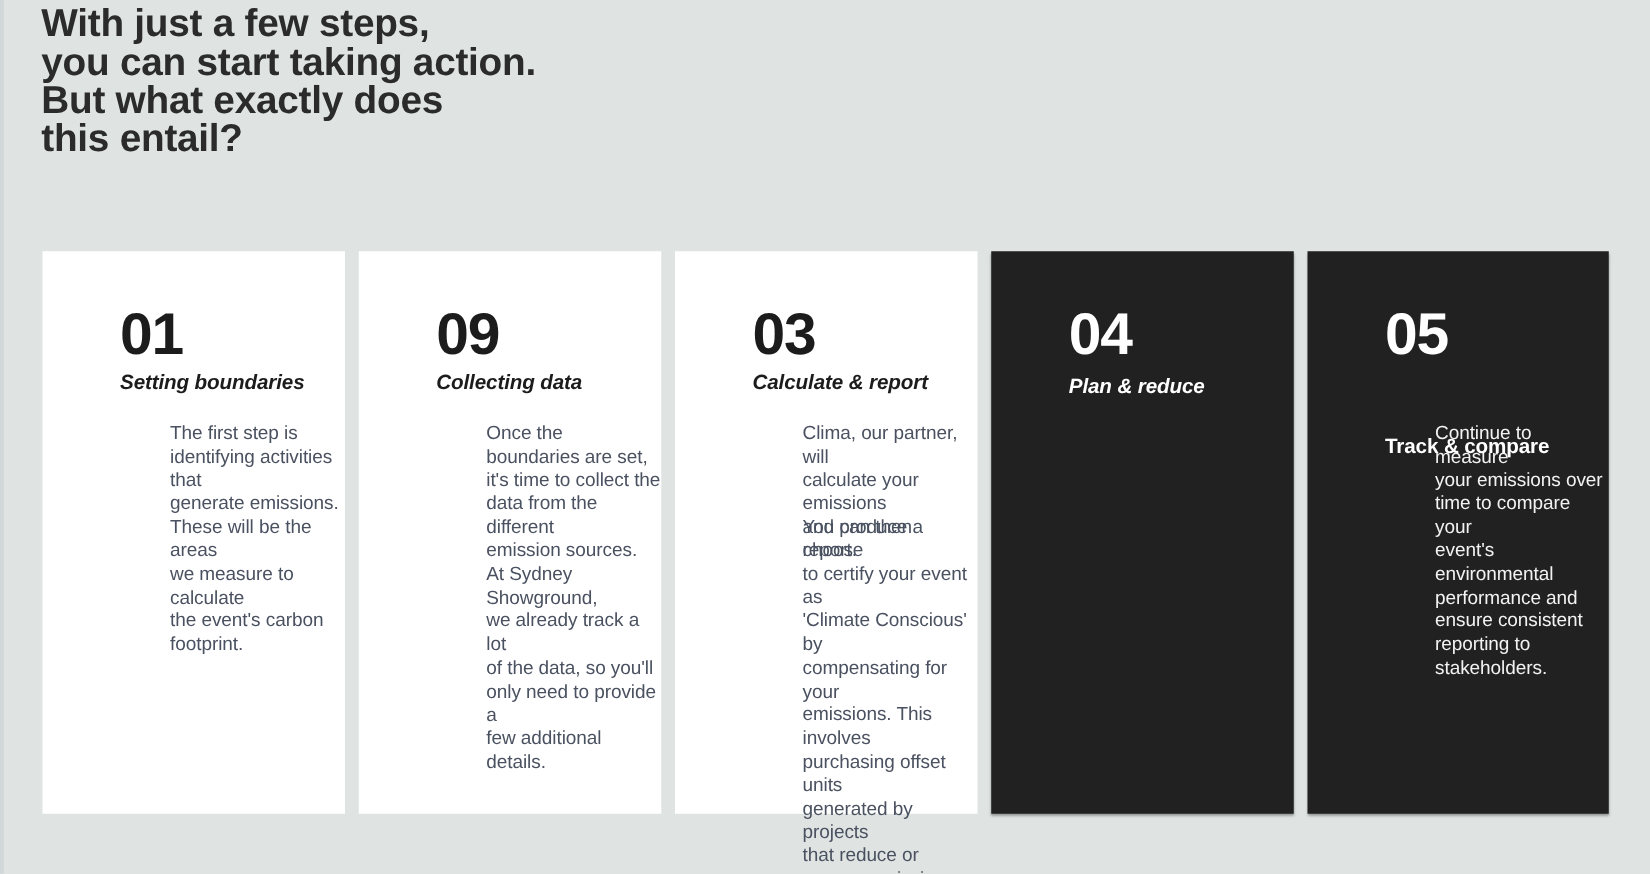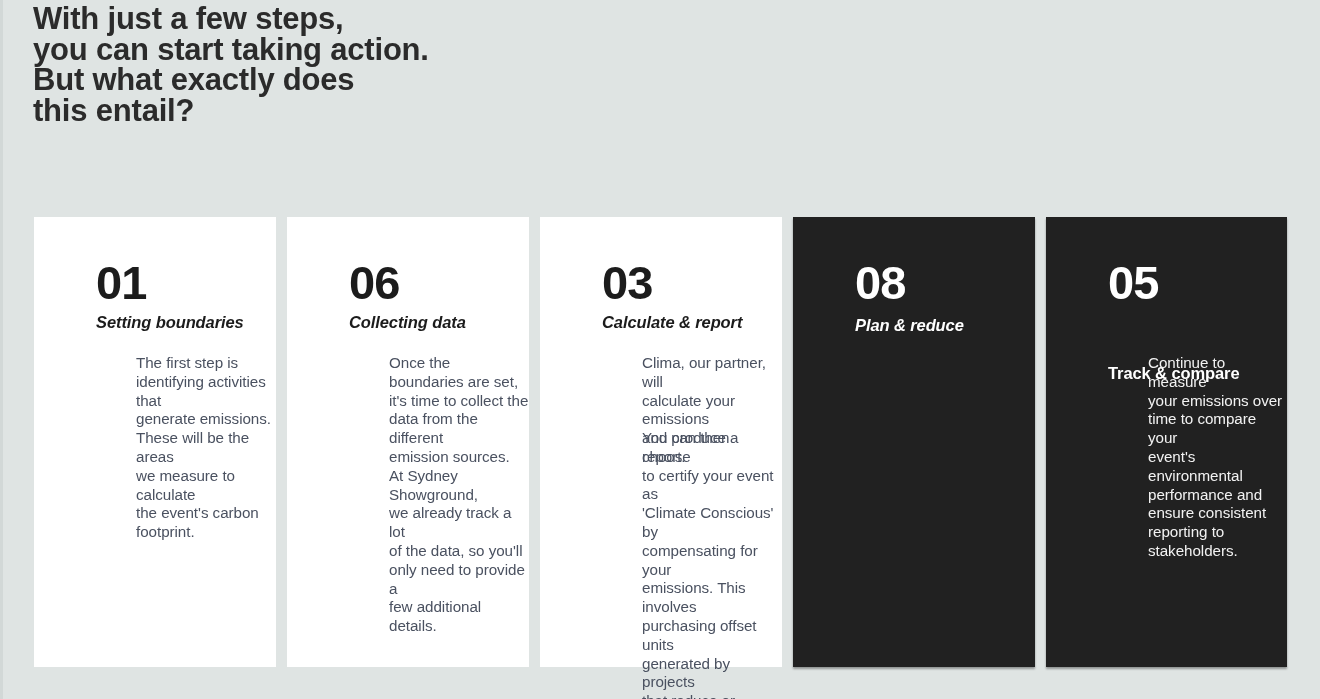--- a/index.html
+++ b/index.html
@@ -15,21 +15,21 @@
   }
   
   .heading{
     position:absolute;left:33px;top:4px;
     font-size:31px;line-height:30.5px;
     color:#2b2b2b;font-weight:700;
     letter-spacing:-0.2px;white-space:pre-line;
   }
   
   .rail{
-    position:absolute;left:34px;top:217px;
+    position:absolute;left:34px;top:201px;
     width:1256px;height:450px;
     display:flex;gap:11px;
   }
   .card{
     width:242px;height:450px;
     box-sizing:border-box;
     padding:0 20px;
     position:relative;
     flex:0 0 auto;
   }
@@ -81,21 +81,21 @@
     <div class="card-body" style="top:137px">The first step is
 identifying activities that
 generate emissions.
 These will be the areas
 we measure to calculate
 the event's carbon
 footprint.</div>
   </div>
 
   <div class="card light">
-    <div class="card-num" style="top:42px">06</div>
+    <div class="card-num" style="top:42px">09</div>
     <div class="card-sub" style="top:97px">Collecting data</div>
     <div class="card-body" style="top:137px">Once the
 boundaries are set,
 it's time to collect the
 data from the different
 emission sources.
 At Sydney Showground,
 we already track a lot
 of the data, so you'll
 only need to provide a
@@ -114,21 +114,21 @@
 compensating for your
 emissions. This involves
 purchasing offset units
 generated by projects
 that reduce or
 remove emissions from
 the atmosphere.*</div>
   </div>
 
   <div class="card dark">
-    <div class="card-num" style="top:42px">08</div>
+    <div class="card-num" style="top:42px">04</div>
     <div class="card-sub" style="top:100px">Plan &amp; reduce</div>
   </div>
 
   <div class="card dark wide">
     <div class="card-num" style="top:42px">05</div>
     <div class="card-sub upright" style="top:100px">Track &amp; compare</div>
     <div class="card-body" style="top:137px">Continue to measure
 your emissions over
 time to compare your
 event's environmental

